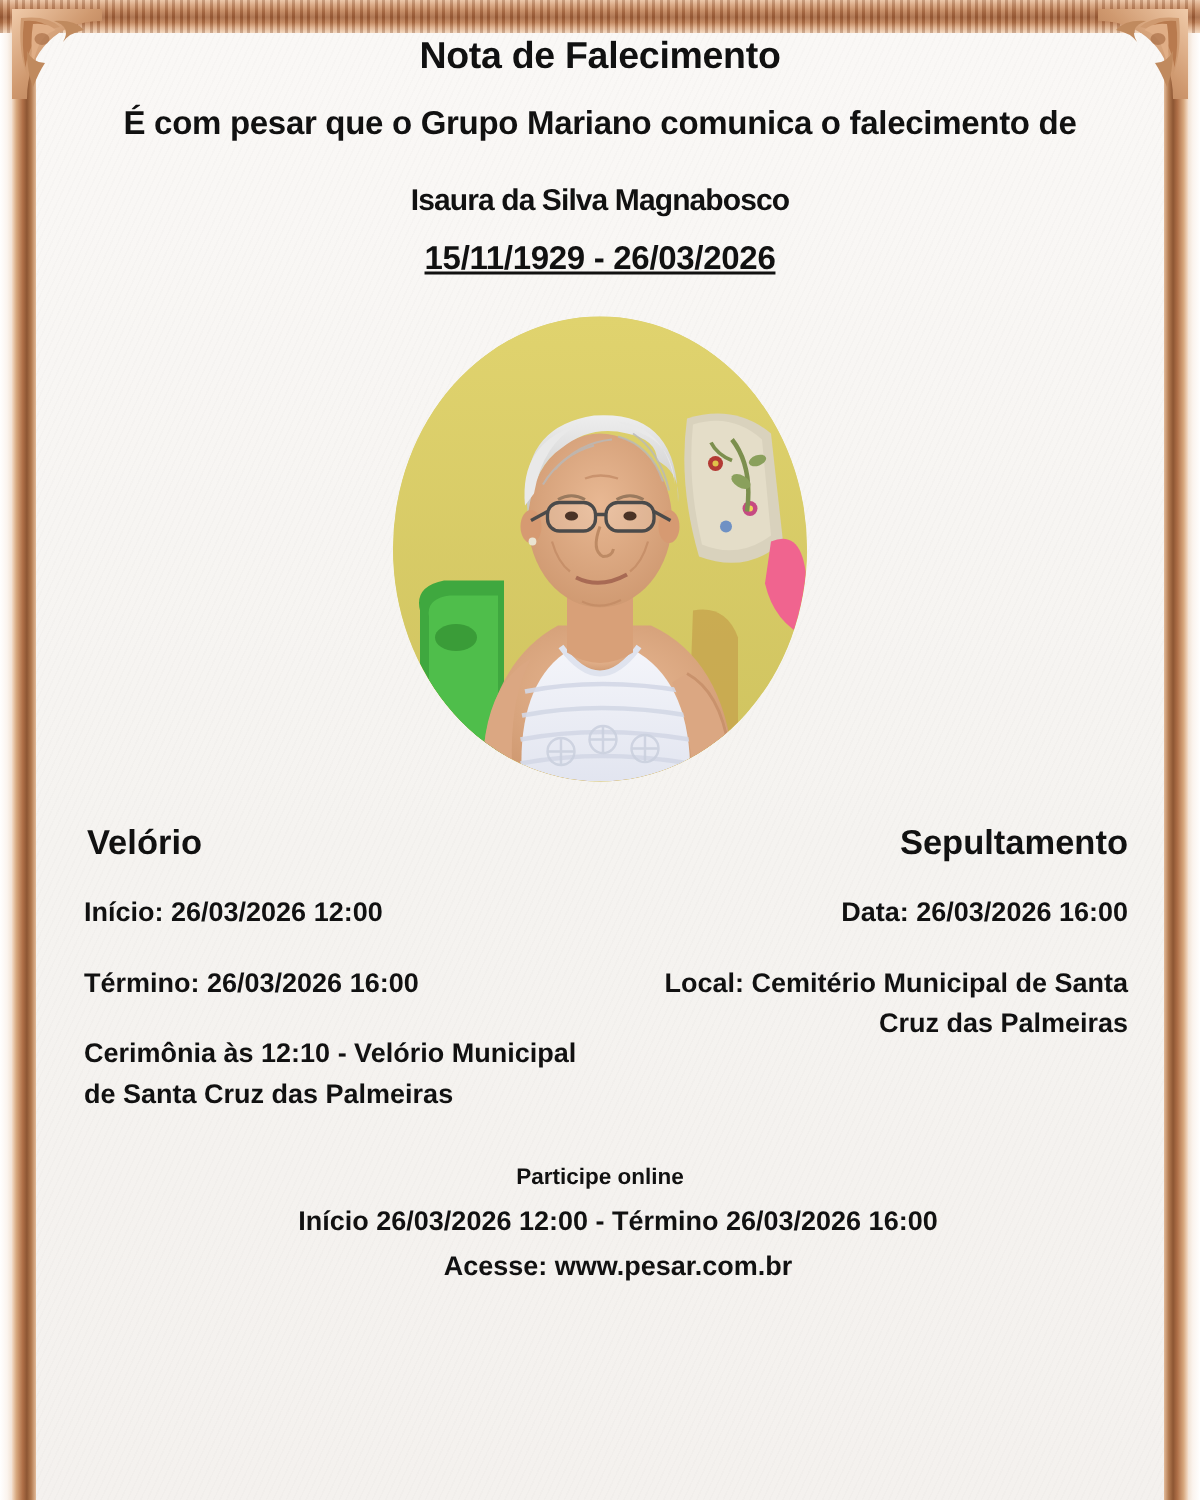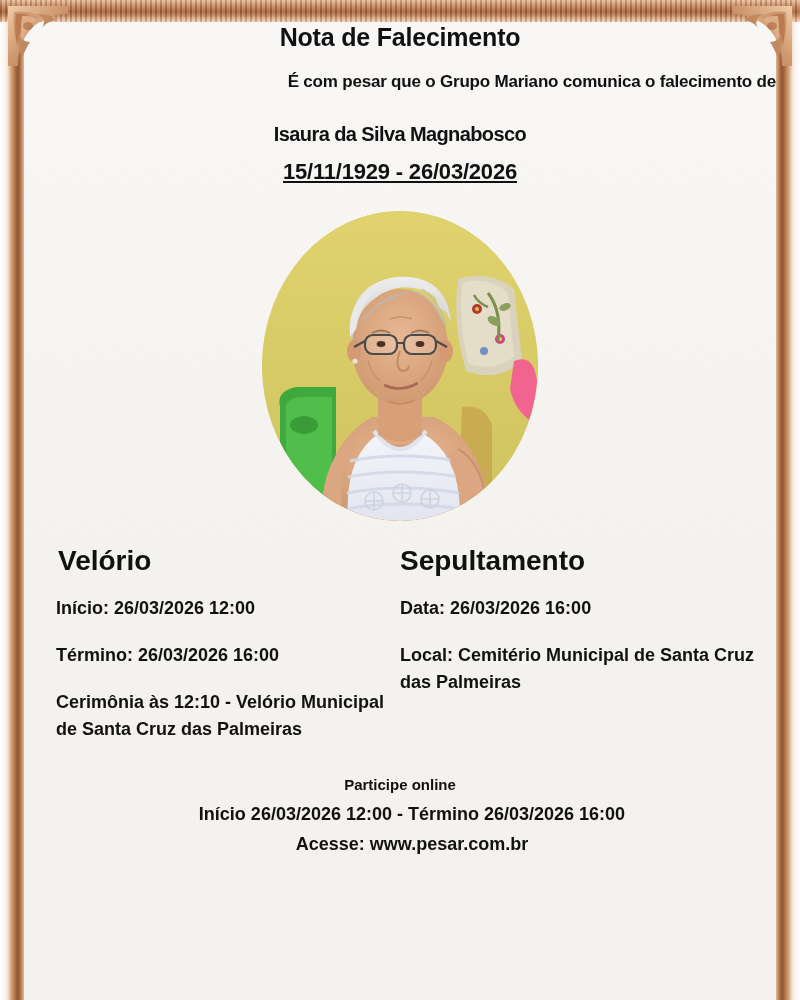--- a/index.html
+++ b/index.html
@@ -100,24 +100,23 @@
     font-weight: bold;
     letter-spacing: -0.2px;
   }
 
   .notice-title {
     font-size: 25px;
     line-height: 30px;
     padding-top: 22px;
   }
   .notice-intro {
-    font-size: 17px;
+    font-size: 22px;
     line-height: 22px;
     padding-top: 19px;
-    text-align: right;
   }
   .deceased-name {
     font-size: 20px;
     line-height: 38px;
     padding-top: 22px;
     letter-spacing: -0.6px;
   }
   .life-dates {
     font-size: 22px;
     line-height: 22px;
@@ -142,24 +141,24 @@
   .portrait svg { display: block; }
 
   
   .services {
     display: flex;
     margin-top: 26px;
     align-items: flex-start;
   }
   .svc-col { width: 50%; box-sizing: border-box; }
   .svc-left  { padding-left: 32px;  text-align: left; }
-  .svc-right { }
+  .svc-right { padding-right: 24px; text-align: right; }
 
   .svc-title {
-    font-size: 28px;
+    font-size: 23px;
     line-height: 28px;
     color: #111;
     font-weight: bold;
   }
   .svc-line {
     font-size: 18px;
     line-height: 27px;
     color: #111;
     font-weight: bold;
     margin-top: 20px;

